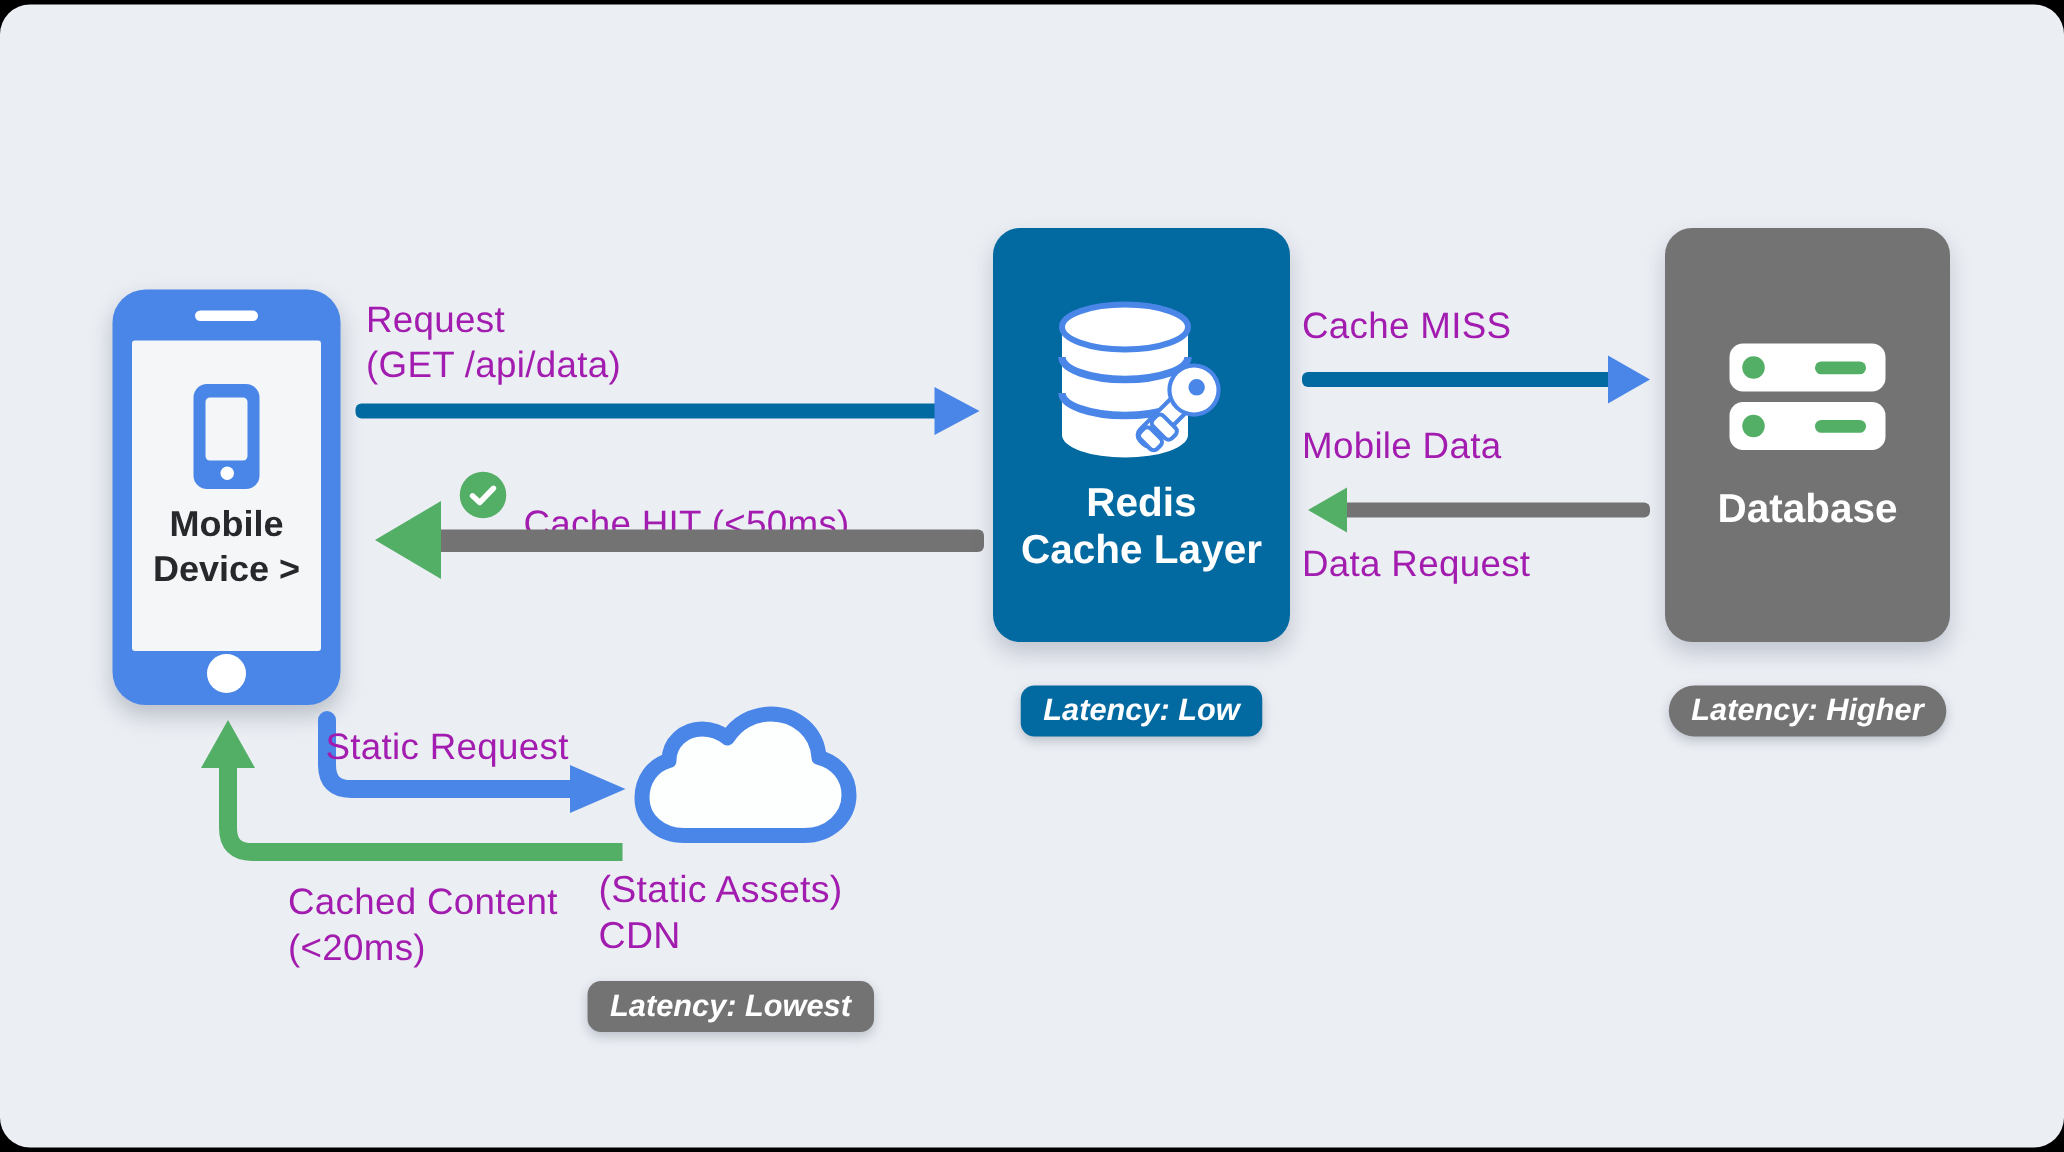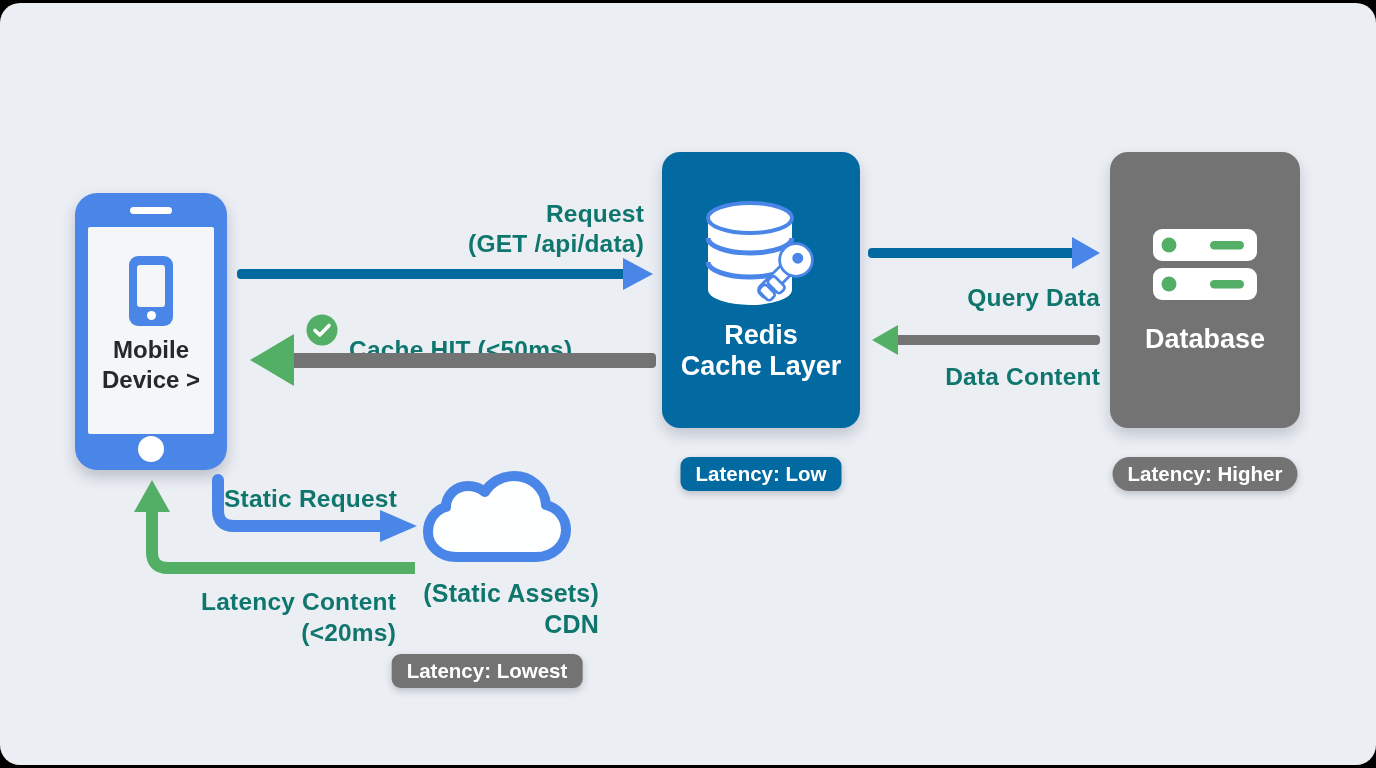--- a/index.html
+++ b/index.html
@@ -2,25 +2,25 @@
 <html><head>
 <meta charset="utf-8">
 <style>
   html,body{margin:0;padding:0;background:#000;}
   .stage{position:relative;width:1376px;height:768px;background:#000;overflow:hidden;
          font-family:"Liberation Sans","DejaVu Sans",sans-serif;}
   .card{position:absolute;left:0;top:3px;right:0;bottom:3px;background:#ebeef3;border-radius:20px;}
 
   
   .abs{position:absolute;}
-  .lbl{position:absolute;color:#0f766e;font-weight:700;text-align:right;letter-spacing:0.2px;}
+  .lbl{position:absolute;color:#a21caf;font-weight:400;text-align:left;letter-spacing:0.2px;}
   .node{position:absolute;border-radius:18px;box-shadow:0 7px 14px rgba(45,55,80,.22);}
   .node-label{position:absolute;left:0;right:0;text-align:center;color:#fff;font-weight:600;}
   .badge{position:absolute;transform:translateX(-50%);color:#fff;font-size:20.5px;font-weight:600;
-         padding:5px 15px;border-radius:9px;white-space:nowrap;box-shadow:0 3px 7px rgba(45,55,80,.25);}
+         padding:5px 15px;border-radius:9px;white-space:nowrap;box-shadow:0 3px 7px rgba(45,55,80,.25);font-style:italic;}
   .blue-bg{background:#0369a1;}
   .green-bg{background:#737373;}
 
   
   .shaft{position:absolute;border-radius:4px;}
   .tri{position:absolute;width:0;height:0;}
 
   
   .phone{position:absolute;left:75px;top:190px;width:152px;height:277px;background:#4a86e8;
          border-radius:22px;box-shadow:0 7px 14px rgba(45,55,80,.25);}
@@ -91,32 +91,33 @@
           <circle cx="0" cy="-2.5" r="5.5" fill="#4a86e8"></circle>
         </g>
       </svg>
       <div class="node-label" style="top:168px;font-size:27px;line-height:31px;">
         <div>Redis</div>
         <div>Cache Layer</div>
       </div>
     </div>
     <div class="badge blue-bg" style="left:761px;top:454px;">Latency: Low</div>
 
+    <div class="lbl" style="left:868px;top:201px;width:232px;font-size:24.5px;white-space:nowrap;">Cache MISS</div>
     <div class="abs" style="left:868px;top:234px;width:232px;height:32px;">
       <div class="shaft blue-bg" style="left:0;right:24px;top:11px;height:10px;"></div>
       <div class="tri" style="right:0;top:0;border-top:16px solid transparent;border-bottom:16px solid transparent;border-left:28px solid #4a86e8;"></div>
     </div>
 
-    <div class="lbl" style="left:868px;top:281px;width:232px;font-size:24.5px;white-space:nowrap;">Query Data</div>
+    <div class="lbl" style="left:868px;top:281px;width:232px;font-size:24.5px;white-space:nowrap;">Mobile Data</div>
 
     <div class="abs" style="left:872px;top:322px;width:228px;height:30px;">
       <div class="shaft green-bg" style="left:22px;right:0;top:10px;height:10px;"></div>
       <div class="tri" style="left:0;top:0;border-top:15px solid transparent;border-bottom:15px solid transparent;border-right:26px solid #53ae66;"></div>
     </div>
-    <div class="lbl" style="left:868px;top:360px;width:232px;font-size:24.5px;white-space:nowrap;">Data Content</div>
+    <div class="lbl" style="left:868px;top:360px;width:232px;font-size:24.5px;white-space:nowrap;">Data Request</div>
 
     <div class="node green-bg" style="left:1110px;top:149px;width:190px;height:276px;">
       <svg class="abs" style="left:42px;top:76px;" width="106" height="74" viewBox="0 0 106 74">
         <rect x="1" y="1" width="104" height="32" rx="9" fill="#fff"></rect>
         <circle cx="17" cy="17" r="7.5" fill="#53ae66"></circle>
         <rect x="58" y="13" width="34" height="8.5" rx="4.2" fill="#53ae66"></rect>
         <rect x="1" y="40" width="104" height="32" rx="9" fill="#fff"></rect>
         <circle cx="17" cy="56" r="7.5" fill="#53ae66"></circle>
         <rect x="58" y="52" width="34" height="8.5" rx="4.2" fill="#53ae66"></rect>
       </svg>
@@ -128,21 +129,21 @@
       <path d="M6 6 L6 36 Q6 52 22 52 L172 52" stroke="#4a86e8" stroke-width="12" fill="none" stroke-linecap="round"></path>
       <polygon points="168,36 168,68 205,52" fill="#4a86e8"></polygon>
     </svg>
     <div class="lbl" style="left:217px;top:482px;width:180px;font-size:24.5px;white-space:nowrap;">Static Request</div>
 
     <svg class="abs" style="left:134px;top:477px;" width="292" height="100" viewBox="0 0 292 100">
       <polygon points="0,32 36,32 18,0" fill="#53ae66"></polygon>
       <path d="M18 28 L18 72 Q18 88 34 88 L281 88" stroke="#53ae66" stroke-width="12" fill="none"></path>
     </svg>
     <div class="lbl" style="left:192px;top:583px;width:204px;font-size:24.5px;line-height:31px;">
-      <div>Latency Content</div>
+      <div>Cached Content</div>
       <div>(&lt;20ms)</div>
     </div>
 
     <svg class="abs" style="left:420px;top:464px;" width="158" height="102" viewBox="0 0 158 102">
       <path d="M36 90 L116 90 C133 90 146 78 146 63 C146 51 138 41 126 38 C125 21 111 9 94 9 C82 9 71 15 65 25 C60 21 54 19 48 19 C36 19 26 28 26 40 C15 43 8 53 8 65 C8 79 20 90 36 90 Z" fill="#fdfefe" stroke="#4a86e8" stroke-width="10" stroke-linejoin="round"></path>
     </svg>
     <div class="lbl" style="left:399px;top:575px;width:200px;font-size:25px;line-height:31px;">
       <div>(Static Assets)</div>
       <div>CDN</div>
     </div>

